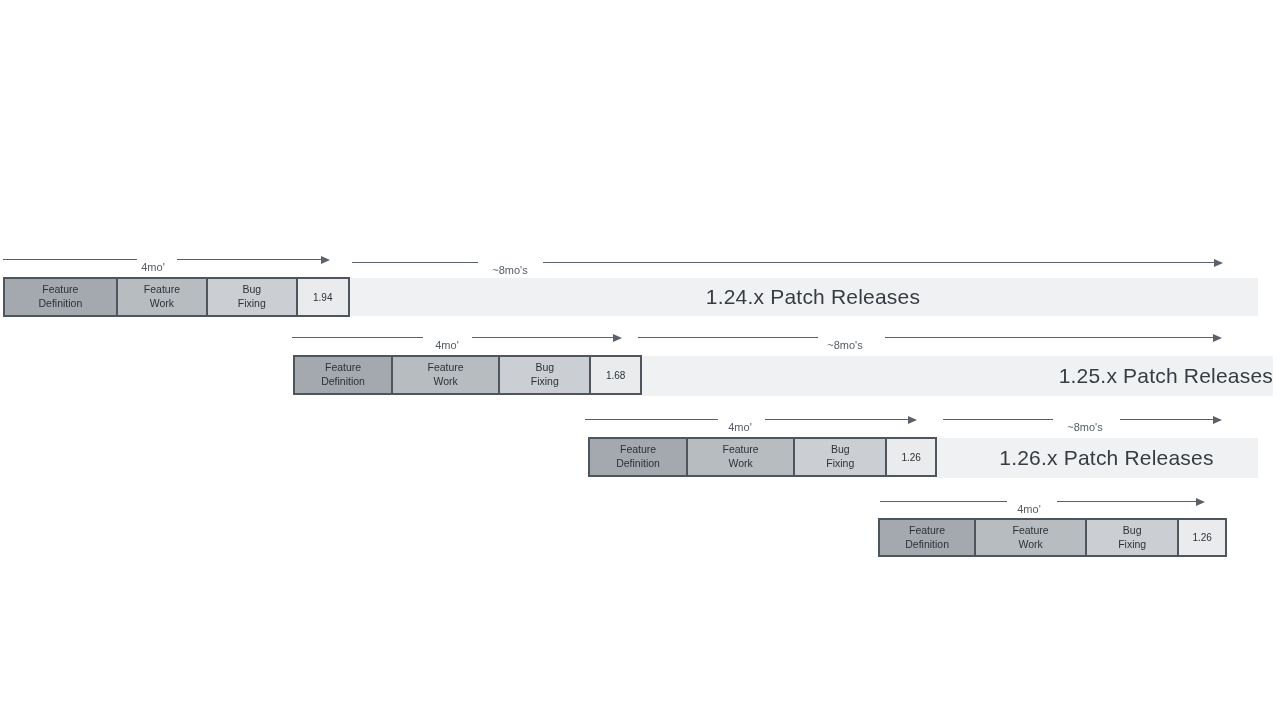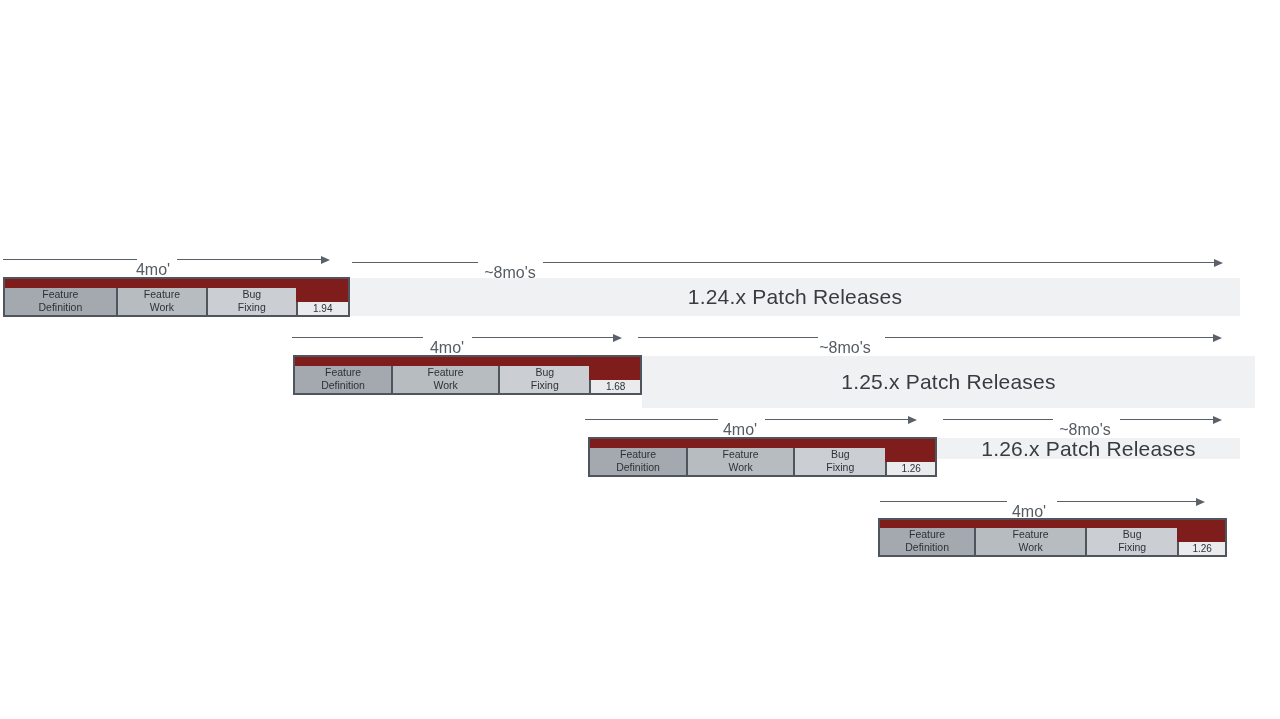--- a/index.html
+++ b/index.html
@@ -3,31 +3,31 @@
 <meta charset="utf-8">
 <style>
   html,body{margin:0;padding:0;background:#ffffff;}
   .canvas{
     position:relative;width:1280px;height:719px;background:#ffffff;overflow:hidden;
     font-family:"Liberation Sans", sans-serif;
   }
   .aline{position:absolute;height:0;border-top:1.5px solid #5b6168;}
   .ahead{position:absolute;width:0;height:0;border-left:9px solid #5b6168;
          border-top:4px solid transparent;border-bottom:4px solid transparent;}
-  .alabel{position:absolute;transform:translateX(-50%);font-size:16px;color:#565c63;white-space:nowrap;}
-  .pgroup{position:absolute;display:flex;border:2px solid #4f555c;box-sizing:border-box;background:#7f1d1d;align-items:flex-end;}
+  .alabel{position:absolute;transform:translateX(-50%);font-size:11px;color:#565c63;white-space:nowrap;}
+  .pgroup{position:absolute;display:flex;border:2px solid #4f555c;box-sizing:border-box;background:#86efac;}
   .pbox{display:flex;align-items:center;justify-content:center;text-align:center;
         font-size:10.5px;line-height:1.3;color:#2e3237;white-space:pre-line;box-sizing:border-box;}
   .pbox + .pbox{border-left:2px solid #4f555c;}
   .fd{background:#a3a9af;}
   .fw{background:#b7bcc1;}
   .bf{background:#cbcfd3;}
   .ver{background:#e9ebed;font-size:10px;}
   .pbar{position:absolute;background:#f0f1f2;display:flex;align-items:center;justify-content:center;
-        font-size:21px;color:#373c42;letter-spacing:.2px;}
+        font-size:21px;color:#373c42;letter-spacing:.2px;padding-left:18px;}
 </style>
 </head>
 <body>
 
 <div class="canvas">
 
   <div>
     <div class="aline" style="left:3px;top:259px;width:134px;"></div>
     <div class="alabel" style="left:153px;top:261px;">4mo'</div>
     <div class="aline" style="left:177px;top:259px;width:144px;"></div>
@@ -65,21 +65,21 @@
 
     <div class="pgroup" style="left:293px;top:355px;width:349px;height:40px;">
       <div class="pbox fd" style="flex:99 0 0;">Feature
 Definition</div>
       <div class="pbox fw" style="flex:108 0 0;">Feature
 Work</div>
       <div class="pbox bf" style="flex:92 0 0;">Bug
 Fixing</div>
       <div class="pbox ver" style="flex:50 0 0;">1.68</div>
     </div>
-    <div class="pbar" style="left:642px;top:356px;width:613px;height:52px;">
+    <div class="pbar" style="left:642px;top:356px;width:613px;height:40px;justify-content:flex-end;">
       <span>1.25.x Patch Releases</span>
     </div>
   </div>
 
   <div>
     <div class="aline" style="left:585px;top:419px;width:133px;"></div>
     <div class="alabel" style="left:740px;top:421px;">4mo'</div>
     <div class="aline" style="left:765px;top:419px;width:143px;"></div>
     <div class="ahead" style="left:908px;top:416px;"></div>
 
@@ -90,21 +90,21 @@
 
     <div class="pgroup" style="left:588px;top:437px;width:349px;height:40px;">
       <div class="pbox fd" style="flex:99 0 0;">Feature
 Definition</div>
       <div class="pbox fw" style="flex:108 0 0;">Feature
 Work</div>
       <div class="pbox bf" style="flex:93 0 0;">Bug
 Fixing</div>
       <div class="pbox ver" style="flex:49 0 0;">1.26</div>
     </div>
-    <div class="pbar" style="left:937px;top:438px;width:303px;height:21px;">
+    <div class="pbar" style="left:937px;top:438px;width:303px;height:40px;">
       <span>1.26.x Patch Releases</span>
     </div>
   </div>
 
   <div>
     <div class="aline" style="left:880px;top:501px;width:127px;"></div>
     <div class="alabel" style="left:1029px;top:503px;">4mo'</div>
     <div class="aline" style="left:1057px;top:501px;width:139px;"></div>
     <div class="ahead" style="left:1196px;top:498px;"></div>
 

